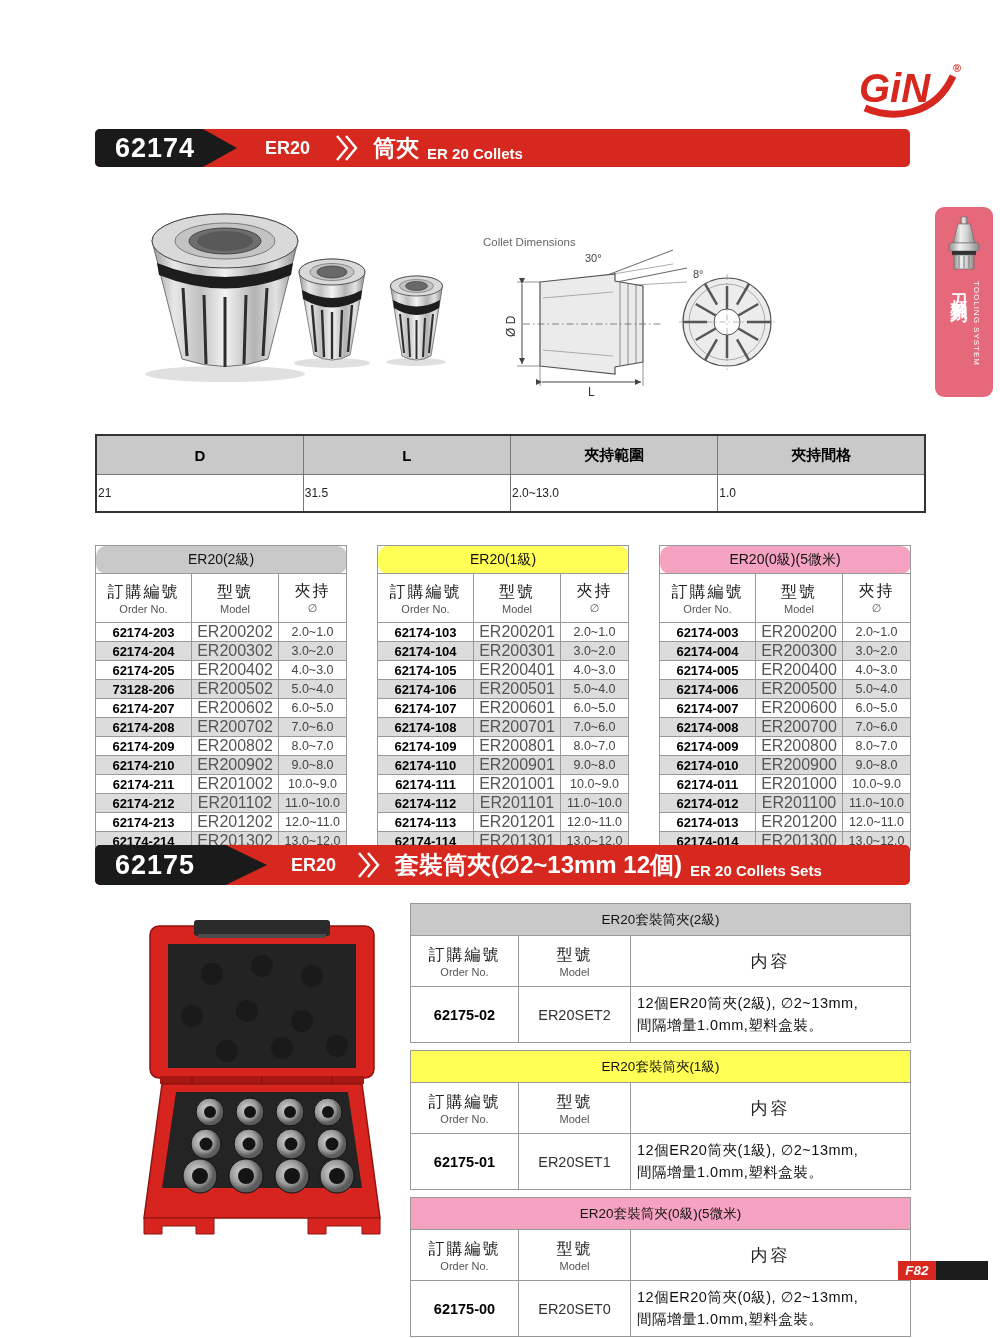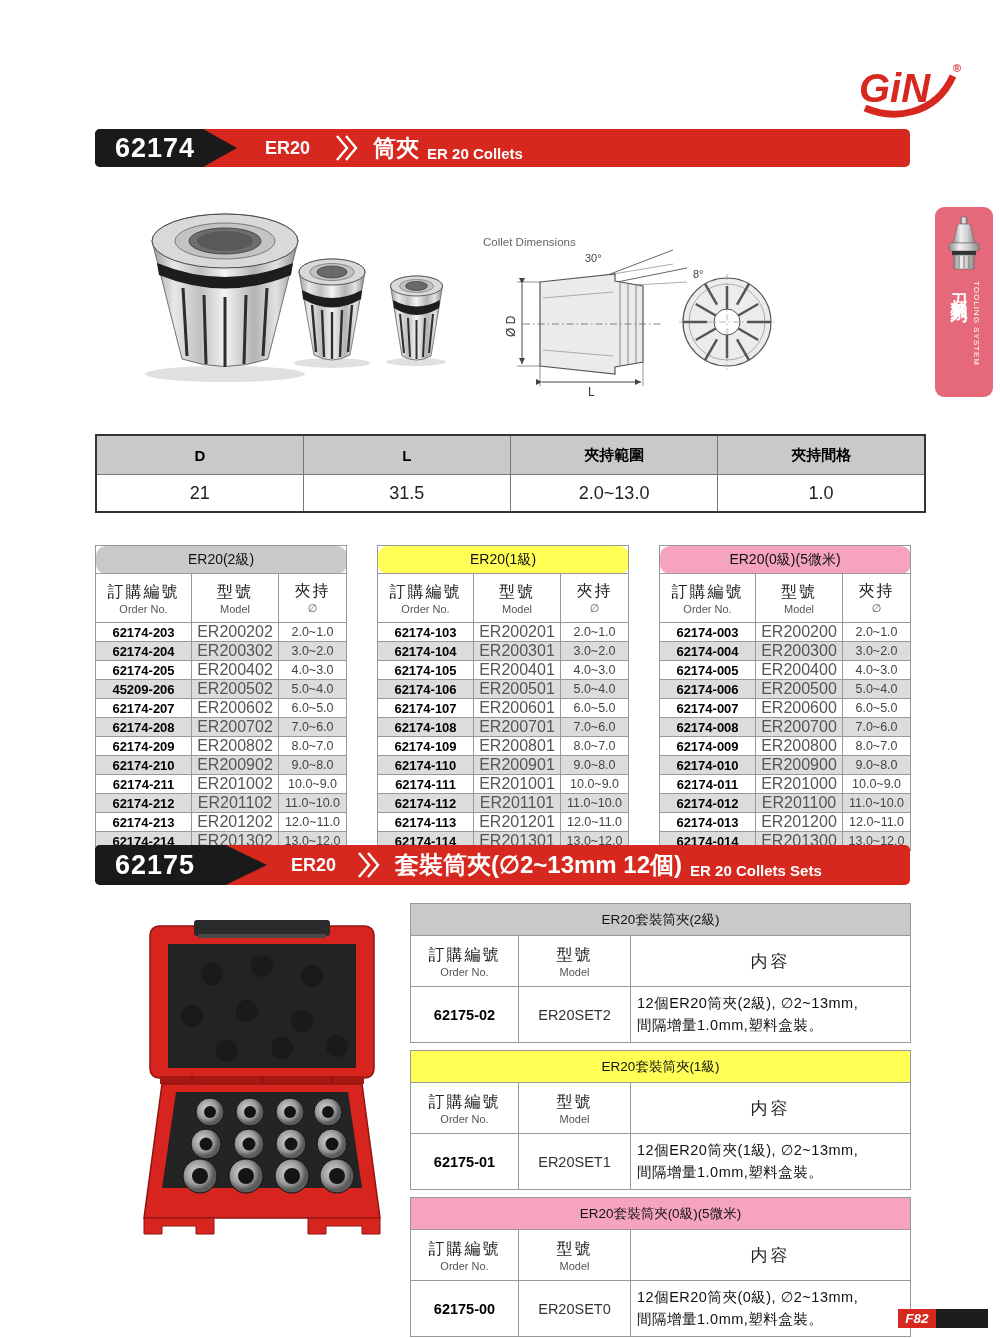--- a/index.html
+++ b/index.html
@@ -23,21 +23,21 @@
   .side-tab{position:absolute;left:935px;top:207px;width:58px;height:190px;background:#e5697b;
             border-radius:9px;display:flex;flex-direction:column;align-items:center;}
   .tab-texts{display:flex;flex-direction:row;margin-top:6px;}
   .tab-zh{writing-mode:vertical-rl;font-size:17px;font-weight:bold;color:#fff;letter-spacing:4px;}
   .tab-en{writing-mode:vertical-rl;font-size:8px;color:#fff;letter-spacing:1px;margin-left:1px;}
 
   
   .dims{position:absolute;left:95px;top:434px;border-collapse:collapse;table-layout:fixed;
         width:831px;border:2px solid #333;}
   .dims th{background:#c9c9c9;height:36px;font-size:15px;border:1px solid #777;color:#000;}
-  .dims td{height:34px;text-align:center;font-size:18px;border:1px solid #777;color:#222;}
+  .dims td{height:34px;font-size:12px;border:1px solid #777;color:#222;}
 
   
   .ctable-wrap{position:absolute;top:545px;}
   .ctable{border-collapse:collapse;table-layout:fixed;width:251px;background:#fff;}
   .ctable th,.ctable td{border:1px solid #999;padding:0;}
   .ctable .ttl{height:27px;font-size:14px;font-weight:normal;color:#111;border-radius:10px;}
   .ctable .hdr th{height:48px;background:#fff;font-weight:normal;}
   .ctable .zh{display:block;font-size:16px;letter-spacing:2px;color:#222;}
   .ctable .en{display:block;font-size:11px;color:#555;}
   .ctable tbody td{height:17px;text-align:center;font-size:13px;}
@@ -54,21 +54,21 @@
   .stable .sttl{height:25px;font-size:13.5px;font-weight:normal;color:#111;}
   .stable .shdr th{height:44px;background:#fff;font-weight:normal;}
   .stable .zh{display:block;font-size:16px;letter-spacing:2px;color:#222;}
   .stable .en{display:block;font-size:11px;color:#555;}
   .stable .zh-big{font-size:17px;letter-spacing:3px;color:#222;}
   .stable td.so{height:49px;text-align:center;font-weight:bold;font-size:14.5px;color:#000;}
   .stable td.sm{text-align:center;font-size:14.5px;color:#333;}
   .stable td.sc{padding:2px 6px;font-size:14.5px;line-height:1.45;color:#111;letter-spacing:0.5px;}
 
   
-  .footer{position:absolute;left:898px;top:1261px;display:flex;margin-top:48px;}
+  .footer{position:absolute;left:898px;top:1261px;display:flex;}
   .f-red{color:#fff;font-weight:bold;font-size:13.5px;width:38px;height:19px;
          display:flex;align-items:center;justify-content:center;font-style:italic;}
   .f-black{background:#1c1c1c;width:52px;height:19px;}
 
   .abs{position:absolute;}
   svg text{font-family:"Liberation Sans",sans-serif;}
 </style>
 </head>
 <body>
 
@@ -293,21 +293,21 @@
             <td class="c0">62174-204</td>
             <td class="c1">ER200302</td>
             <td class="c2">3.0~2.0</td>
           </tr>
           <tr>
             <td class="c0">62174-205</td>
             <td class="c1">ER200402</td>
             <td class="c2">4.0~3.0</td>
           </tr>
           <tr class="alt">
-            <td class="c0">45209-206</td>
+            <td class="c0">73128-206</td>
             <td class="c1">ER200502</td>
             <td class="c2">5.0~4.0</td>
           </tr>
           <tr>
             <td class="c0">62174-207</td>
             <td class="c1">ER200602</td>
             <td class="c2">6.0~5.0</td>
           </tr>
           <tr class="alt">
             <td class="c0">62174-208</td>

